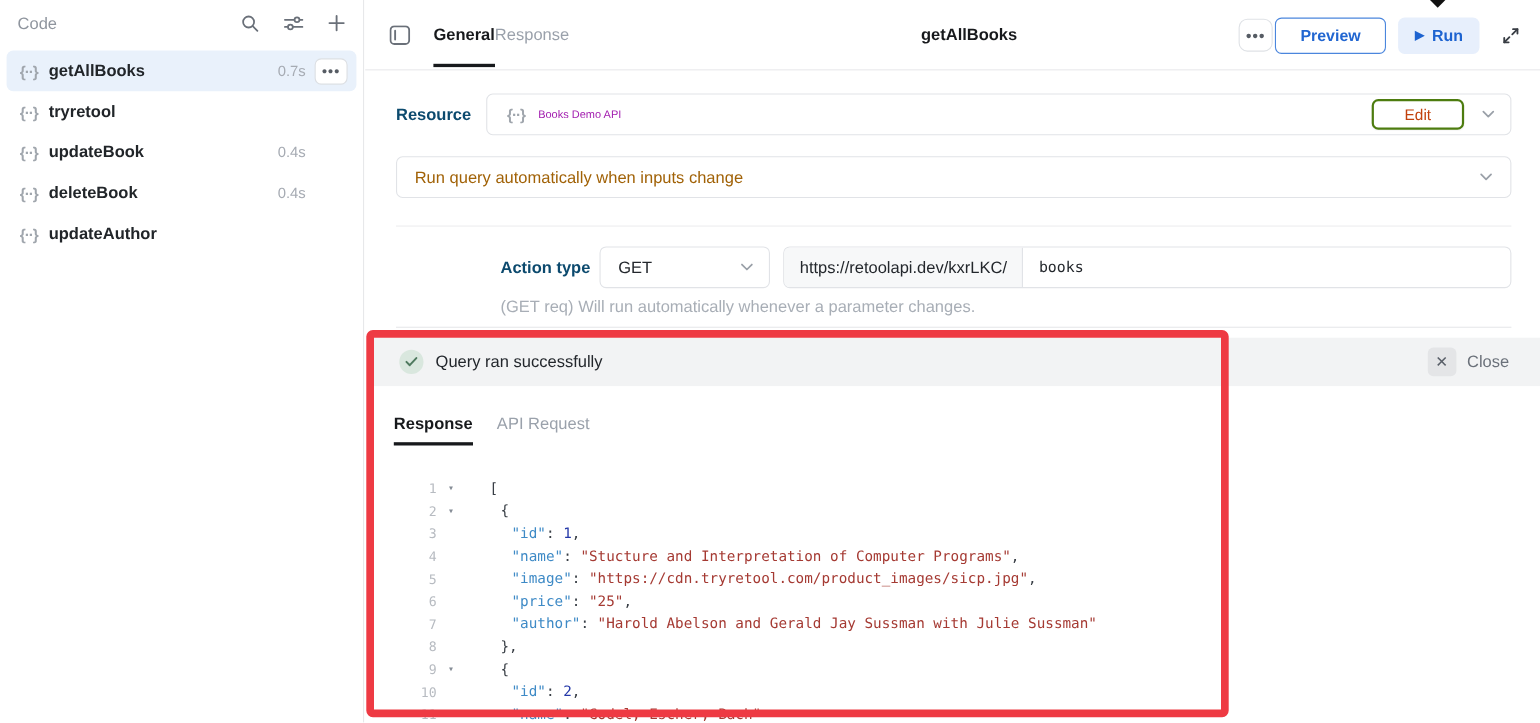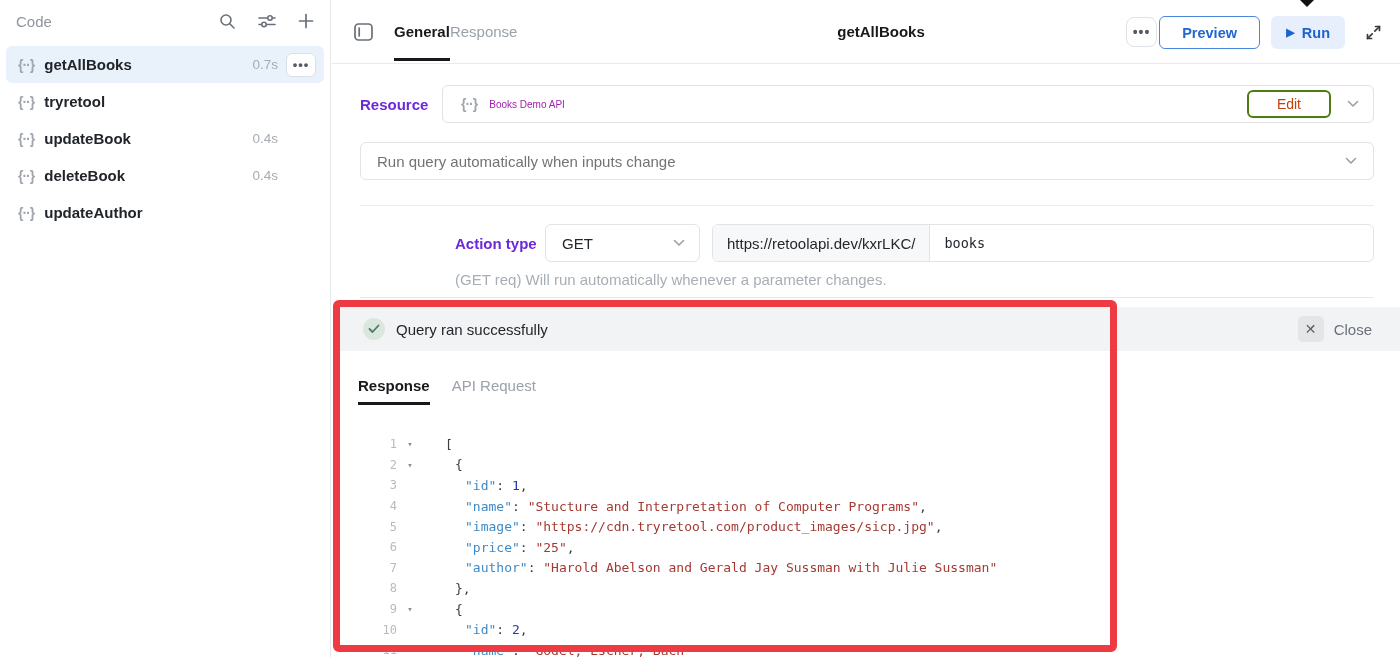--- a/index.html
+++ b/index.html
@@ -32,30 +32,30 @@
   .tab.active::after { content:''; position:absolute; left:0; right:0; bottom:2px; height:3px; background:#17191c; }
   .q-title { position:absolute; left:549px; top:0; height:63px; display:flex; align-items:center; transform:translateX(-50%); font-size:15px; font-weight:600; color:#17191c; }
   .more-btn { position:absolute; right:243px; top:17px; width:31px; height:30px; border:1px solid #dfe2e6; border-radius:8px; background:#fff; display:flex; align-items:center; justify-content:center; color:#565c64; font-size:14px; font-weight:700; letter-spacing:1px; cursor:pointer; }
   .preview-btn { position:absolute; right:140px; top:16px; height:33px; padding:0 22px; border:1px solid #4b86dd; border-radius:6px; background:#fff; display:flex; align-items:center; color:#2166d1; font-size:14.5px; font-weight:600; cursor:pointer; }
   .run-btn { position:absolute; right:55px; top:16px; height:33px; padding:0 15px; border:none; border-radius:6px; background:#e7effc; display:flex; align-items:center; gap:7px; color:#1d63d0; font-size:14.5px; font-weight:700; cursor:pointer; }
   .run-play { font-size:11px; line-height:1; }
   .expand-btn { position:absolute; right:17px; top:23px; cursor:pointer; }
   .caret-artifact { position:absolute; right:86px; top:0; width:0; height:0; border-left:7px solid transparent; border-right:7px solid transparent; border-top:7px solid #111; }
 
   
-  .row-label { position:absolute; height:38px; display:flex; align-items:center; font-size:15px; font-weight:600; color:#6d28d9; }
+  .row-label { position:absolute; height:38px; display:flex; align-items:center; font-size:15px; font-weight:600; color:#0c4a6e; }
   .resource-label { left:28px; top:85px; }
   .select-box { position:absolute; border:1px solid #e1e3e7; border-radius:6px; background:#fff; display:flex; align-items:center; }
   .resource-select { left:110px; top:85px; width:932px; height:38px; padding:0 14px 0 18px; cursor:pointer; }
   .res-icon { color:#a0a6ad; font-size:14px; letter-spacing:-1px; font-weight:600; margin-right:12px; }
   .res-name { font-size:10px; color:#a21caf; }
   .edit-btn { margin-left:auto; padding:4px 28px; border:2px solid #4d7c0f; border-radius:6px; background:#fff; font-size:14px; color:#c2410c; cursor:pointer; box-shadow:0 1px 1px rgba(0,0,0,.03); }
   .resource-select .chev { margin-left:16px; }
   .auto-run { left:28px; top:142px; width:1014px; height:38px; padding:0 16px; cursor:pointer; }
-  .auto-run-text { font-size:15px; color:#737373; }
+  .auto-run-text { font-size:15px; color:#a16207; }
   .auto-run .chev { margin-left:auto; }
   .divider-1 { position:absolute; left:28px; top:205px; width:1014px; height:1px; background:#ededef; }
   .action-label { left:123px; top:224px; }
   .get-select { left:213px; top:224px; width:155px; height:38px; padding:0 14px 0 16px; cursor:pointer; }
   .get-select .method { font-size:15px; color:#23272c; }
   .get-select .chev { margin-left:auto; }
   .url-group { position:absolute; left:380px; top:224px; width:662px; height:38px; border:1px solid #e1e3e7; border-radius:6px; background:#fff; display:flex; overflow:hidden; }
   .url-prefix { display:flex; align-items:center; padding:0 14px; background:#f7f8f9; border-right:1px solid #e1e3e7; font-size:15px; color:#23272c; white-space:nowrap; }
   .url-path { display:flex; align-items:center; padding:0 14px; font-family:"DejaVu Sans Mono", monospace; font-size:13.5px; color:#23272c; flex:1; cursor:text; }
   .helper-text { position:absolute; left:123px; top:271px; font-size:15px; color:#a8aeb6; }

